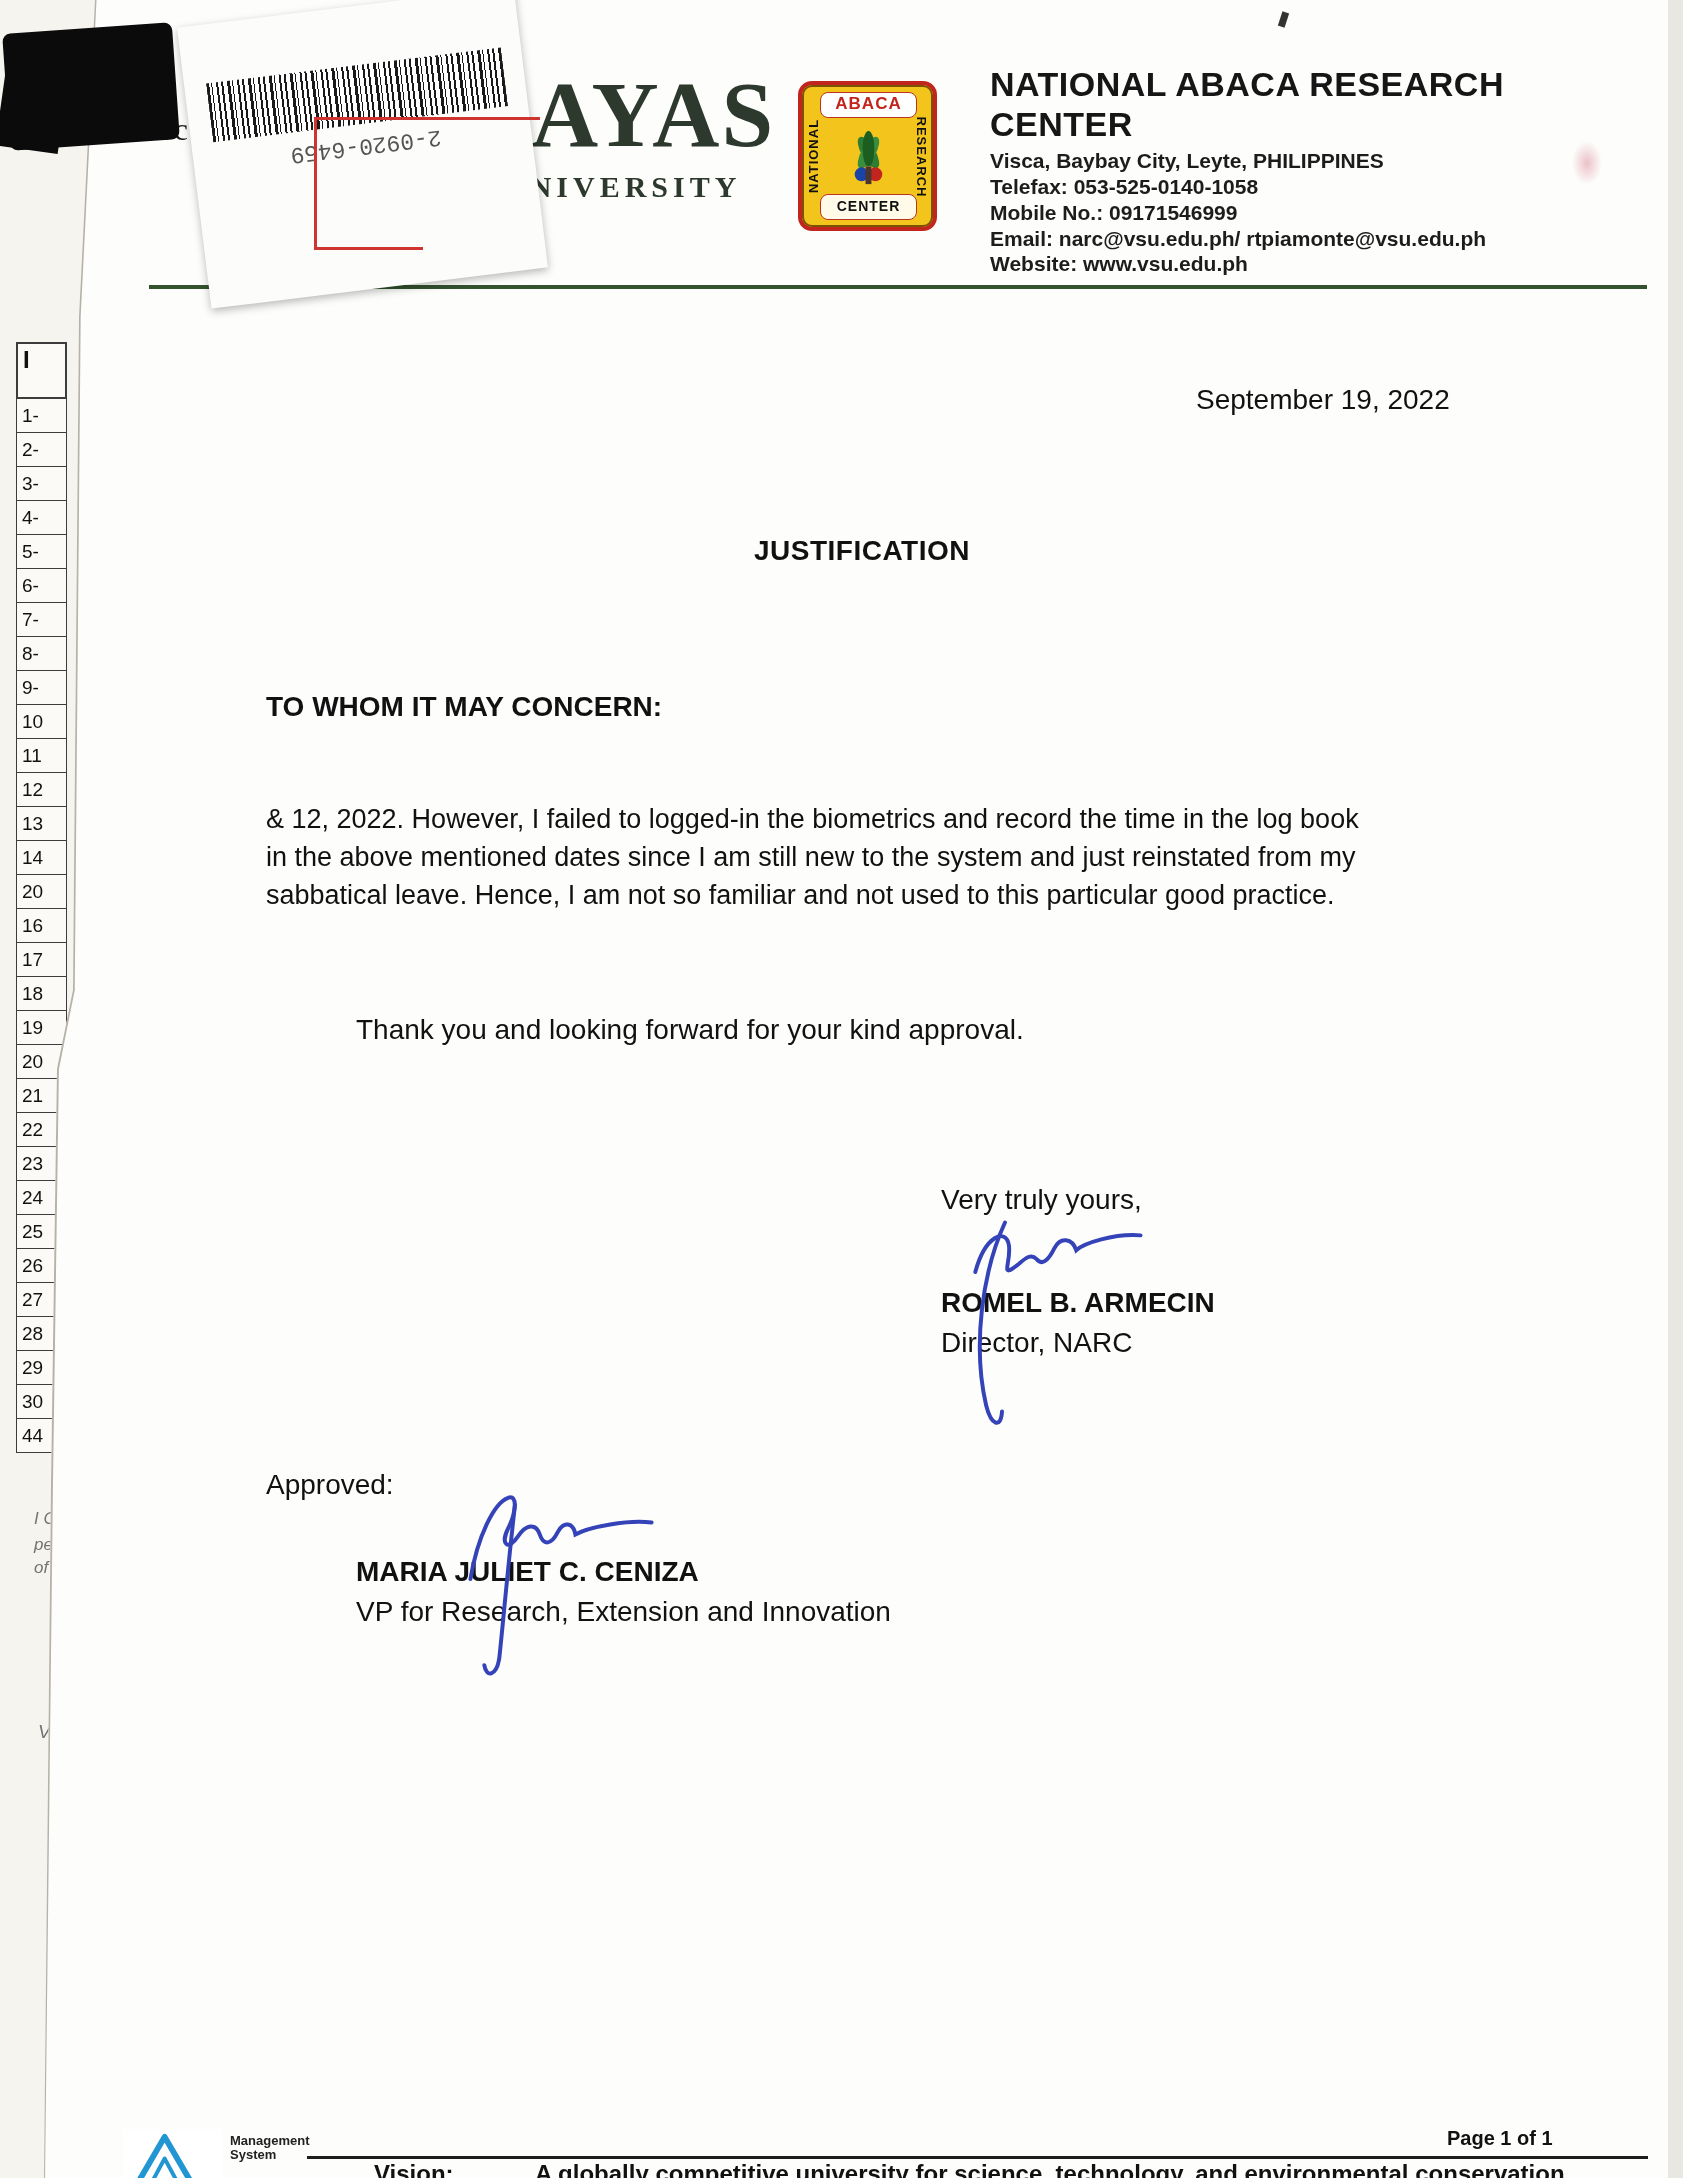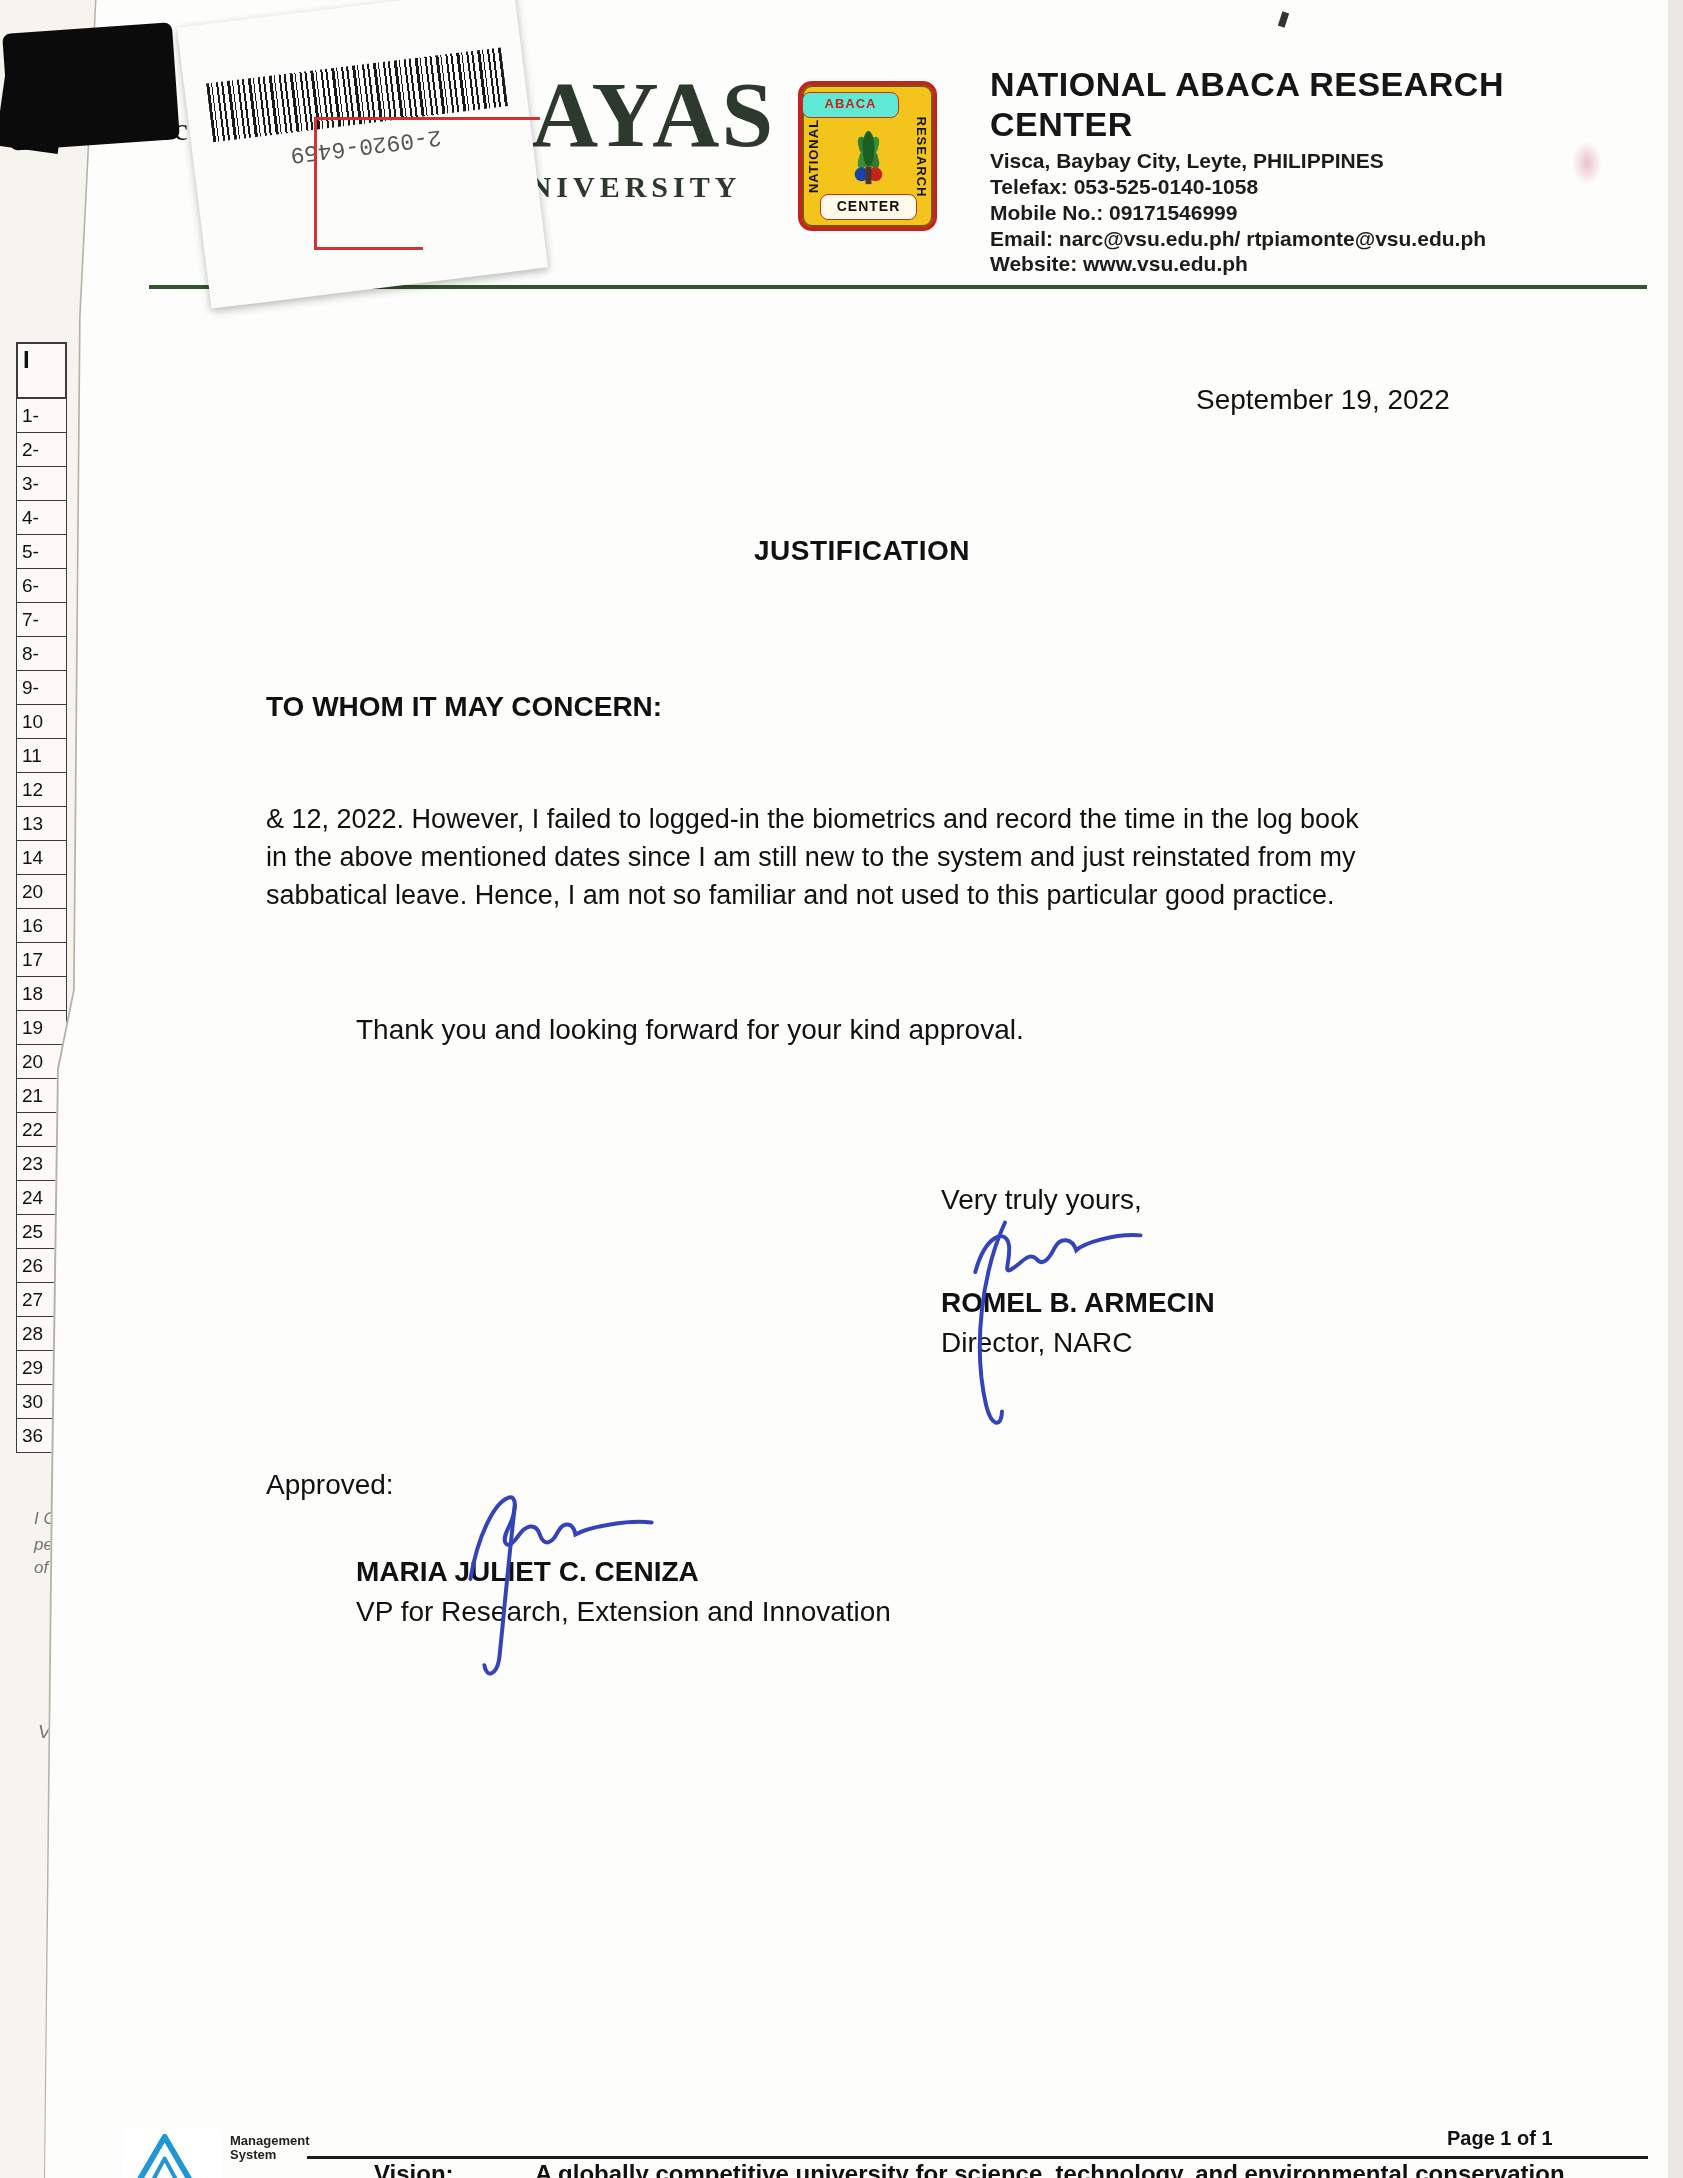--- a/index.html
+++ b/index.html
@@ -25,22 +25,22 @@
     clip-path:polygon(95px 0px,1683px 0px,1683px 2178px,44px 2178px,51px 1485px,57px 1069px,73px 990px,79px 317px);
   }
   #edge-line{left:0;top:0;z-index:1;pointer-events:none;}
 
   
   .wordmark{font-family:"Liberation Serif",serif;color:#2d392d;}
   #wm-big{left:531px;top:61px;font-size:93px;font-weight:600;letter-spacing:2px;}
   #wm-sub{left:503px;top:170px;font-size:30px;letter-spacing:5px;font-weight:600;}
   #badge{left:798px;top:81px;width:139px;height:150px;background:#f2c41c;
     border:4px solid #c1251d;border-radius:14px;box-sizing:border-box;box-shadow:0 0 0 2px #7a5200 inset;}
-  .badge-top{position:absolute;left:0;top:7px;width:95px;height:24px;background:#5eead4;border:1.5px solid #b32;
-    border-radius:8px;color:#c1251d;font-weight:bold;font-size:13px;text-align:center;line-height:22px;letter-spacing:1px;}
+  .badge-top{position:absolute;left:18px;top:7px;width:95px;height:24px;background:#ffffff;border:1.5px solid #b32;
+    border-radius:8px;color:#c1251d;font-weight:bold;font-size:17px;text-align:center;line-height:22px;letter-spacing:1px;}
   .badge-bottom{position:absolute;left:18px;bottom:7px;width:95px;height:24px;background:#fffbe8;border:1.5px solid #b32;
     border-radius:8px;color:#111;font-weight:bold;font-size:14px;text-align:center;line-height:22px;letter-spacing:1px;}
   .badge-left,.badge-right{position:absolute;top:50%;font-weight:bold;font-size:13px;letter-spacing:1px;color:#111;}
   .badge-left{left:-26px;transform:translateY(-50%) rotate(-90deg);transform-origin:center;width:79px;text-align:center;left:-28px;}
   .badge-right{right:-28px;transform:translateY(-50%) rotate(90deg);transform-origin:center;width:79px;text-align:center;}
   .org{left:990px;font-weight:bold;color:#161616;}
   .org-name{font-size:34px;letter-spacing:0.5px;}
   .org-detail{left:990px;font-size:21px;font-weight:600;color:#1c1c1c;}
   #rule{left:149px;top:285px;width:1498px;height:4px;background:#33522e;}
 
@@ -115,21 +115,21 @@
           <div class="row-box">21</div>
           <div class="row-box">22</div>
           <div class="row-box">23</div>
           <div class="row-box">24</div>
           <div class="row-box">25</div>
           <div class="row-box">26</div>
           <div class="row-box">27</div>
           <div class="row-box">28</div>
           <div class="row-box">29</div>
           <div class="row-box">30</div>
-          <div class="row-box">36</div>
+          <div class="row-box">44</div>
         </div>
     </div>
 
     <div class="abs frag" style="left:34px;top:1509px;">I C</div>
     <div class="abs frag" style="left:34px;top:1535px;">pe</div>
     <div class="abs frag" style="left:34px;top:1558px;">of</div>
     <div class="abs frag" style="left:38px;top:1721px;font-size:19px;">VI</div>
   </div>
 
   <div id="page" class="abs">

